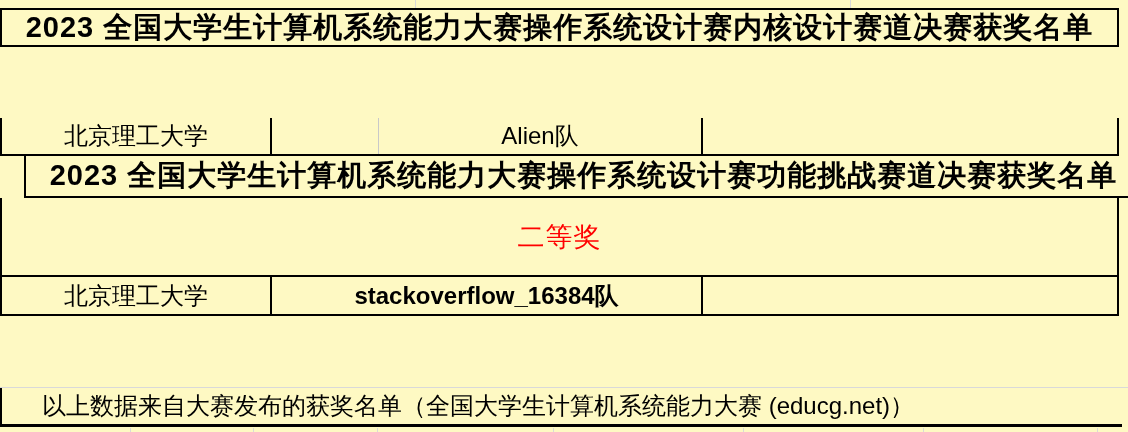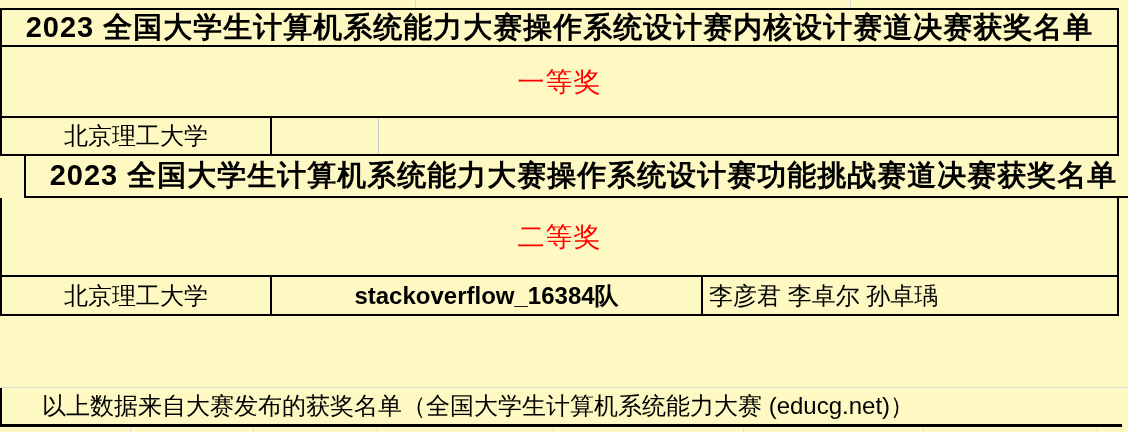--- a/index.html
+++ b/index.html
@@ -64,48 +64,45 @@
 
 <div class="sheet">
 
   <div class="abs vgrid vgrid-top" style="left:415px;"></div>
   <div class="abs vgrid vgrid-top" style="left:850px;"></div>
 
   <div class="abs title-row" id="r-title1">
     <span>2023 全国大学生计算机系统能力大赛操作系统设计赛内核设计赛道决赛获奖名单</span>
   </div>
 
-  <div class="abs award-row" id="r-award1">
-    <span style="color:#ff0000;">一等奖</span>
-  </div>
 
   <div class="abs data-row" id="r-data1">
     <div class="cell cell-school">
       <span>北京理工大学</span>
     </div>
     <div class="cell cell-empty"></div>
+    <div class="cell cell-team">
+      <span>Alien队</span>
+    </div>
   </div>
 
   <div class="abs title-row" id="r-title2">
     <span>2023 全国大学生计算机系统能力大赛操作系统设计赛功能挑战赛道决赛获奖名单</span>
   </div>
 
   <div class="abs award-row" id="r-award2">
     <span style="color:#ff0000;text-align:center;">二等奖</span>
   </div>
 
   <div class="abs data-row" id="r-data2">
     <div class="cell cell-school">
       <span>北京理工大学</span>
     </div>
     <div class="cell cell-team-wide">
       <span>stackoverflow_16384队</span>
-    </div>
-    <div class="cell cell-members">
-      <span>李彦君 李卓尔 孙卓瑀</span>
     </div>
   </div>
 
   <div class="abs" id="footer-topline"></div>
   <div class="abs" id="r-footer">
     <span>以上数据来自大赛发布的获奖名单（全国大学生计算机系统能力大赛 (educg.net)）</span>
   </div>
   <div class="abs" id="bottom-thick"></div>
 
   <div class="abs vgrid vgrid-bottom" style="left:130px;"></div>

